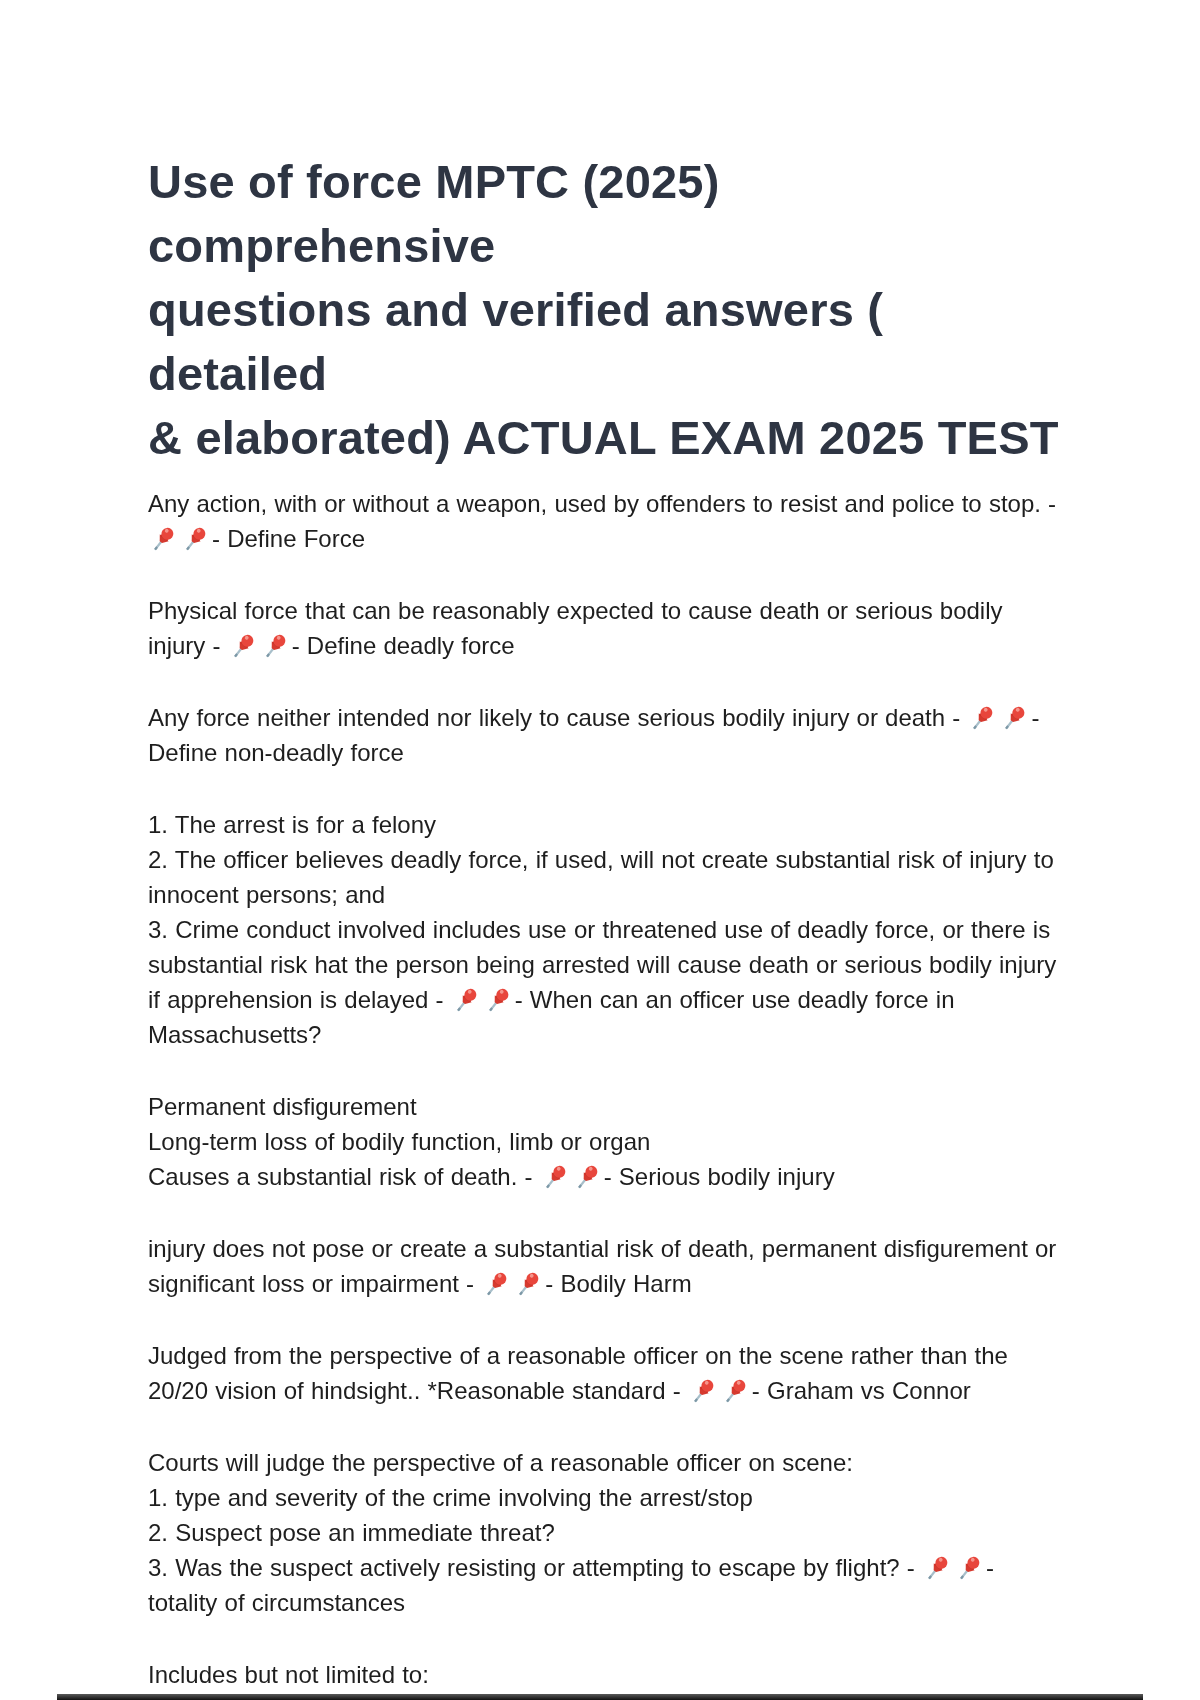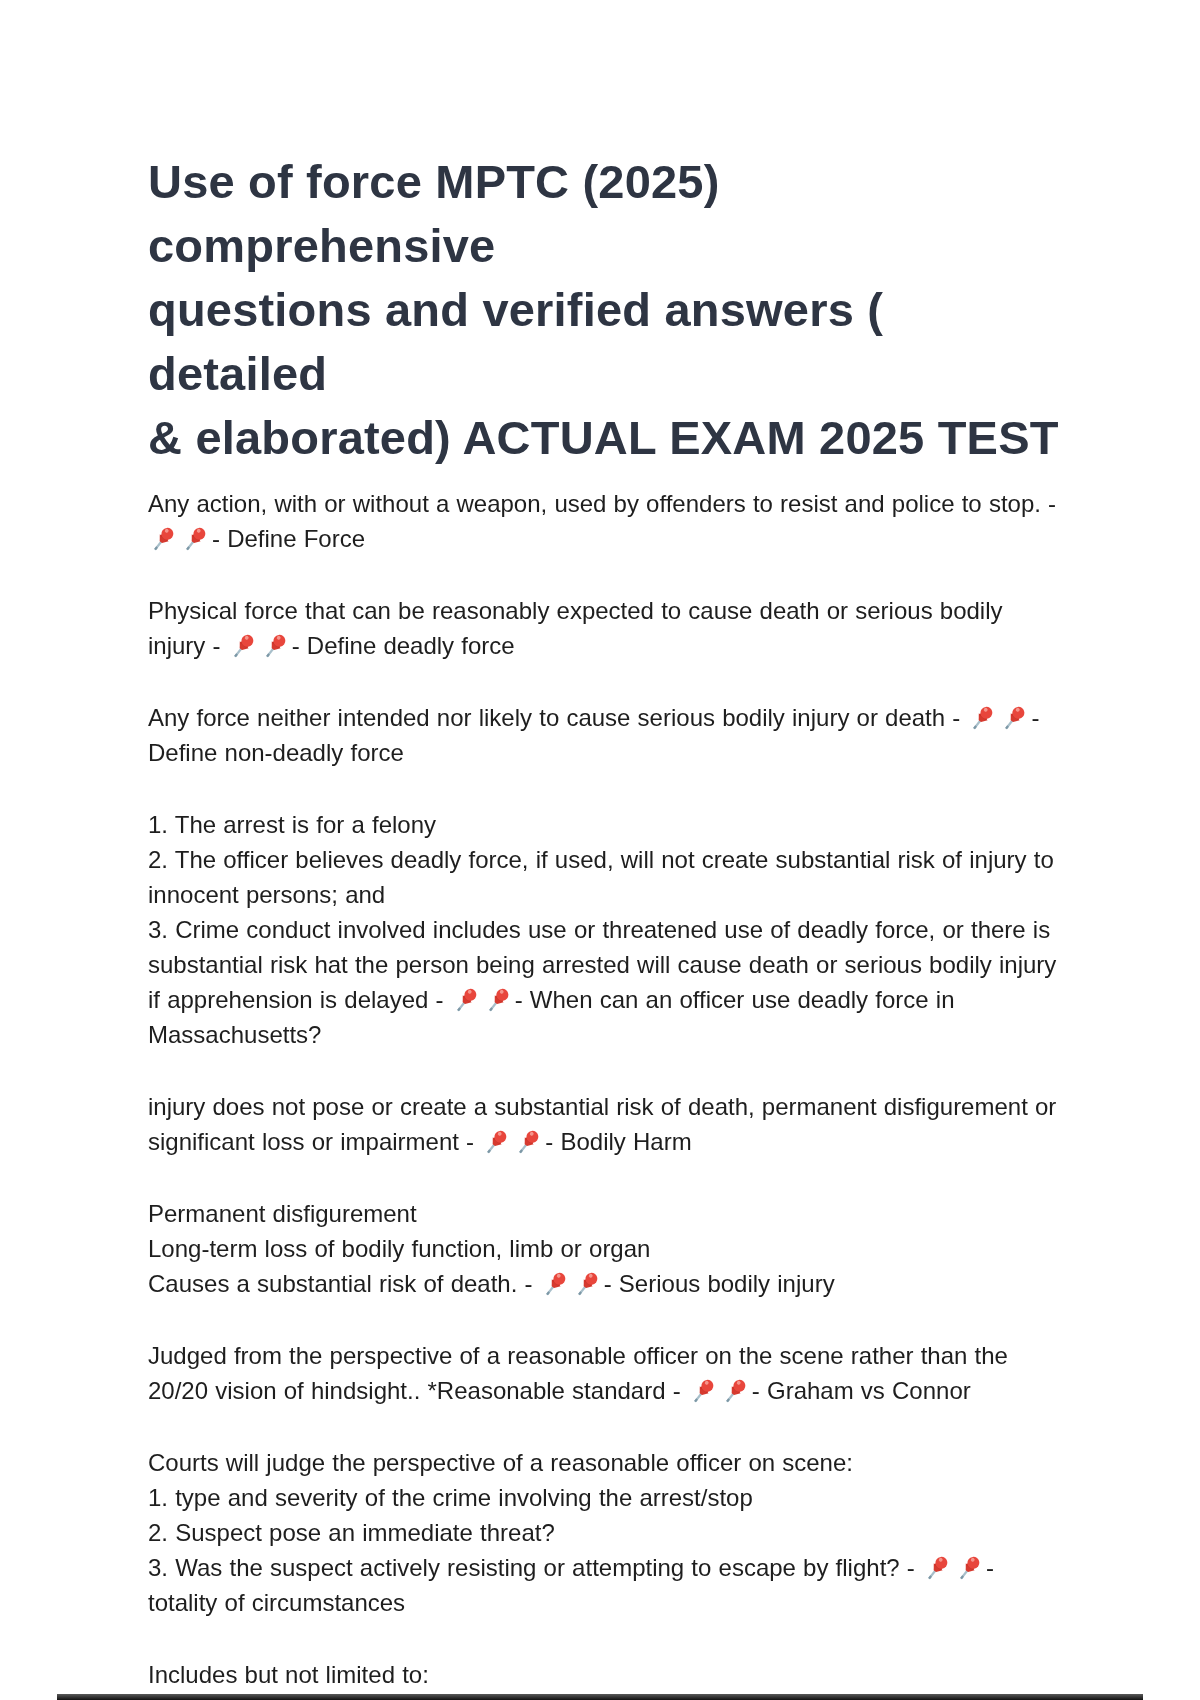--- a/index.html
+++ b/index.html
@@ -128,58 +128,58 @@
   </svg><svg class="pin" viewBox="0 0 32 32" aria-hidden="true">
     <g transform="rotate(38 16 14)">
       <line x1="16" y1="17.5" x2="16" y2="29.5" stroke="#a8bfca" stroke-width="2.4"></line>
       <line x1="16" y1="26" x2="16" y2="29.5" stroke="#7d98a6" stroke-width="2.4"></line>
       <path d="M10 13.6 L22 13.6 L17.6 19.4 L14.4 19.4 Z" fill="#d63a2f"></path>
       <rect x="11.2" y="12.2" width="9.6" height="2.6" rx="1.3" fill="#c9352b"></rect>
       <circle cx="16" cy="8.2" r="6.4" fill="#e8463c"></circle>
       <circle cx="13.5" cy="6.1" r="2.0" fill="#f59a90" opacity="0.95"></circle>
     </g>
   </svg>- When can an officer use deadly force in Massachusetts?</p>
+        <p class="para">Permanent disfigurement<br>Long-term loss of bodily function, limb or organ<br>Causes a substantial risk of death. - <svg class="pin" viewBox="0 0 32 32" aria-hidden="true">
+    <g transform="rotate(38 16 14)">
+      <line x1="16" y1="17.5" x2="16" y2="29.5" stroke="#a8bfca" stroke-width="2.4"></line>
+      <line x1="16" y1="26" x2="16" y2="29.5" stroke="#7d98a6" stroke-width="2.4"></line>
+      <path d="M10 13.6 L22 13.6 L17.6 19.4 L14.4 19.4 Z" fill="#d63a2f"></path>
+      <rect x="11.2" y="12.2" width="9.6" height="2.6" rx="1.3" fill="#c9352b"></rect>
+      <circle cx="16" cy="8.2" r="6.4" fill="#e8463c"></circle>
+      <circle cx="13.5" cy="6.1" r="2.0" fill="#f59a90" opacity="0.95"></circle>
+    </g>
+  </svg><svg class="pin" viewBox="0 0 32 32" aria-hidden="true">
+    <g transform="rotate(38 16 14)">
+      <line x1="16" y1="17.5" x2="16" y2="29.5" stroke="#a8bfca" stroke-width="2.4"></line>
+      <line x1="16" y1="26" x2="16" y2="29.5" stroke="#7d98a6" stroke-width="2.4"></line>
+      <path d="M10 13.6 L22 13.6 L17.6 19.4 L14.4 19.4 Z" fill="#d63a2f"></path>
+      <rect x="11.2" y="12.2" width="9.6" height="2.6" rx="1.3" fill="#c9352b"></rect>
+      <circle cx="16" cy="8.2" r="6.4" fill="#e8463c"></circle>
+      <circle cx="13.5" cy="6.1" r="2.0" fill="#f59a90" opacity="0.95"></circle>
+    </g>
+  </svg>- Serious bodily injury</p>
         <p class="para">injury does not pose or create a substantial risk of death, permanent disfigurement or significant loss or impairment - <svg class="pin" viewBox="0 0 32 32" aria-hidden="true">
     <g transform="rotate(38 16 14)">
       <line x1="16" y1="17.5" x2="16" y2="29.5" stroke="#a8bfca" stroke-width="2.4"></line>
       <line x1="16" y1="26" x2="16" y2="29.5" stroke="#7d98a6" stroke-width="2.4"></line>
       <path d="M10 13.6 L22 13.6 L17.6 19.4 L14.4 19.4 Z" fill="#d63a2f"></path>
       <rect x="11.2" y="12.2" width="9.6" height="2.6" rx="1.3" fill="#c9352b"></rect>
       <circle cx="16" cy="8.2" r="6.4" fill="#e8463c"></circle>
       <circle cx="13.5" cy="6.1" r="2.0" fill="#f59a90" opacity="0.95"></circle>
     </g>
   </svg><svg class="pin" viewBox="0 0 32 32" aria-hidden="true">
     <g transform="rotate(38 16 14)">
       <line x1="16" y1="17.5" x2="16" y2="29.5" stroke="#a8bfca" stroke-width="2.4"></line>
       <line x1="16" y1="26" x2="16" y2="29.5" stroke="#7d98a6" stroke-width="2.4"></line>
       <path d="M10 13.6 L22 13.6 L17.6 19.4 L14.4 19.4 Z" fill="#d63a2f"></path>
       <rect x="11.2" y="12.2" width="9.6" height="2.6" rx="1.3" fill="#c9352b"></rect>
       <circle cx="16" cy="8.2" r="6.4" fill="#e8463c"></circle>
       <circle cx="13.5" cy="6.1" r="2.0" fill="#f59a90" opacity="0.95"></circle>
     </g>
   </svg>- Bodily Harm</p>
-        <p class="para">Permanent disfigurement<br>Long-term loss of bodily function, limb or organ<br>Causes a substantial risk of death. - <svg class="pin" viewBox="0 0 32 32" aria-hidden="true">
-    <g transform="rotate(38 16 14)">
-      <line x1="16" y1="17.5" x2="16" y2="29.5" stroke="#a8bfca" stroke-width="2.4"></line>
-      <line x1="16" y1="26" x2="16" y2="29.5" stroke="#7d98a6" stroke-width="2.4"></line>
-      <path d="M10 13.6 L22 13.6 L17.6 19.4 L14.4 19.4 Z" fill="#d63a2f"></path>
-      <rect x="11.2" y="12.2" width="9.6" height="2.6" rx="1.3" fill="#c9352b"></rect>
-      <circle cx="16" cy="8.2" r="6.4" fill="#e8463c"></circle>
-      <circle cx="13.5" cy="6.1" r="2.0" fill="#f59a90" opacity="0.95"></circle>
-    </g>
-  </svg><svg class="pin" viewBox="0 0 32 32" aria-hidden="true">
-    <g transform="rotate(38 16 14)">
-      <line x1="16" y1="17.5" x2="16" y2="29.5" stroke="#a8bfca" stroke-width="2.4"></line>
-      <line x1="16" y1="26" x2="16" y2="29.5" stroke="#7d98a6" stroke-width="2.4"></line>
-      <path d="M10 13.6 L22 13.6 L17.6 19.4 L14.4 19.4 Z" fill="#d63a2f"></path>
-      <rect x="11.2" y="12.2" width="9.6" height="2.6" rx="1.3" fill="#c9352b"></rect>
-      <circle cx="16" cy="8.2" r="6.4" fill="#e8463c"></circle>
-      <circle cx="13.5" cy="6.1" r="2.0" fill="#f59a90" opacity="0.95"></circle>
-    </g>
-  </svg>- Serious bodily injury</p>
         <p class="para">Judged from the perspective of a reasonable officer on the scene rather than the 20/20 vision of hindsight.. *Reasonable standard - <svg class="pin" viewBox="0 0 32 32" aria-hidden="true">
     <g transform="rotate(38 16 14)">
       <line x1="16" y1="17.5" x2="16" y2="29.5" stroke="#a8bfca" stroke-width="2.4"></line>
       <line x1="16" y1="26" x2="16" y2="29.5" stroke="#7d98a6" stroke-width="2.4"></line>
       <path d="M10 13.6 L22 13.6 L17.6 19.4 L14.4 19.4 Z" fill="#d63a2f"></path>
       <rect x="11.2" y="12.2" width="9.6" height="2.6" rx="1.3" fill="#c9352b"></rect>
       <circle cx="16" cy="8.2" r="6.4" fill="#e8463c"></circle>
       <circle cx="13.5" cy="6.1" r="2.0" fill="#f59a90" opacity="0.95"></circle>
     </g>
   </svg><svg class="pin" viewBox="0 0 32 32" aria-hidden="true">

